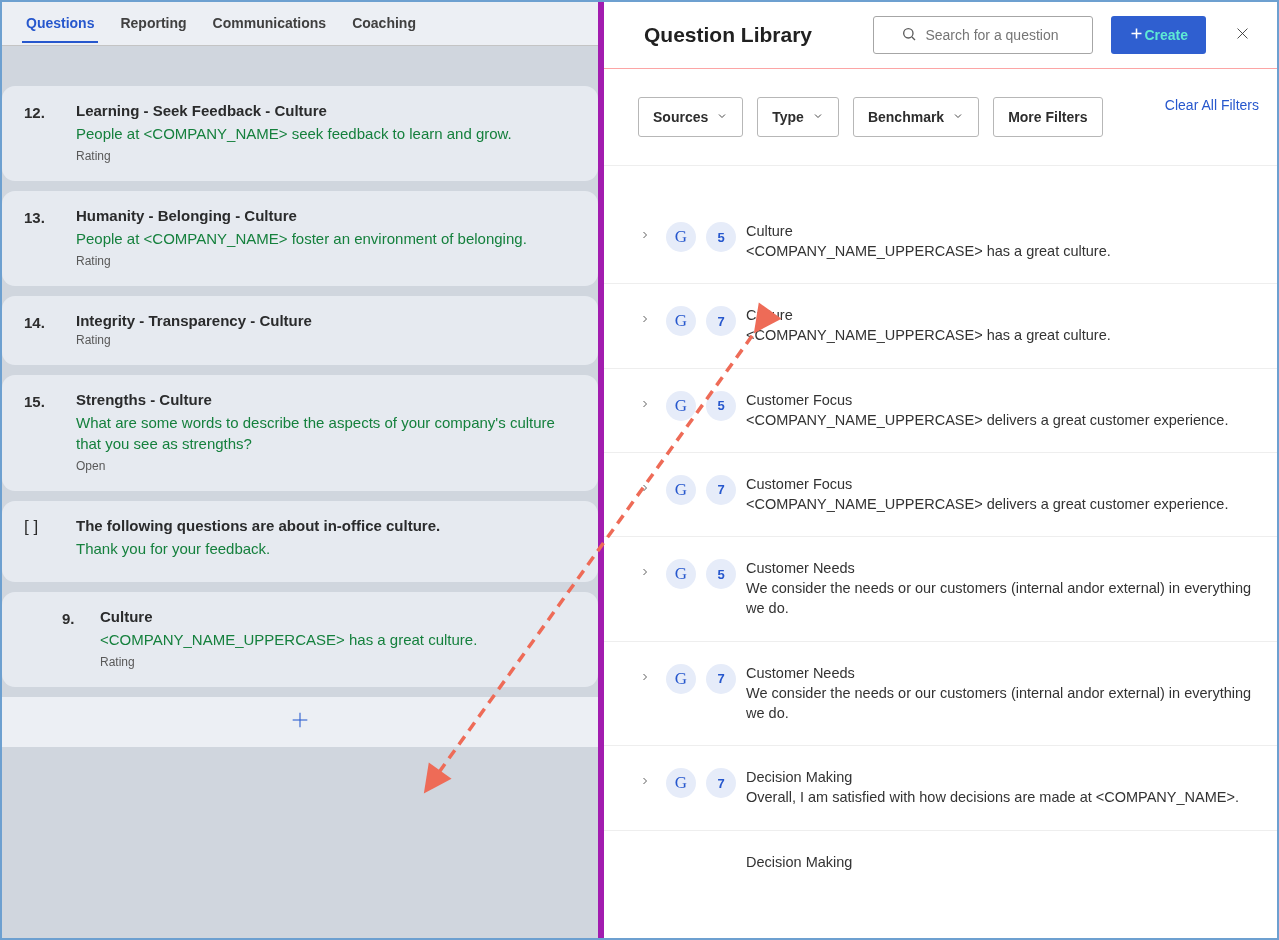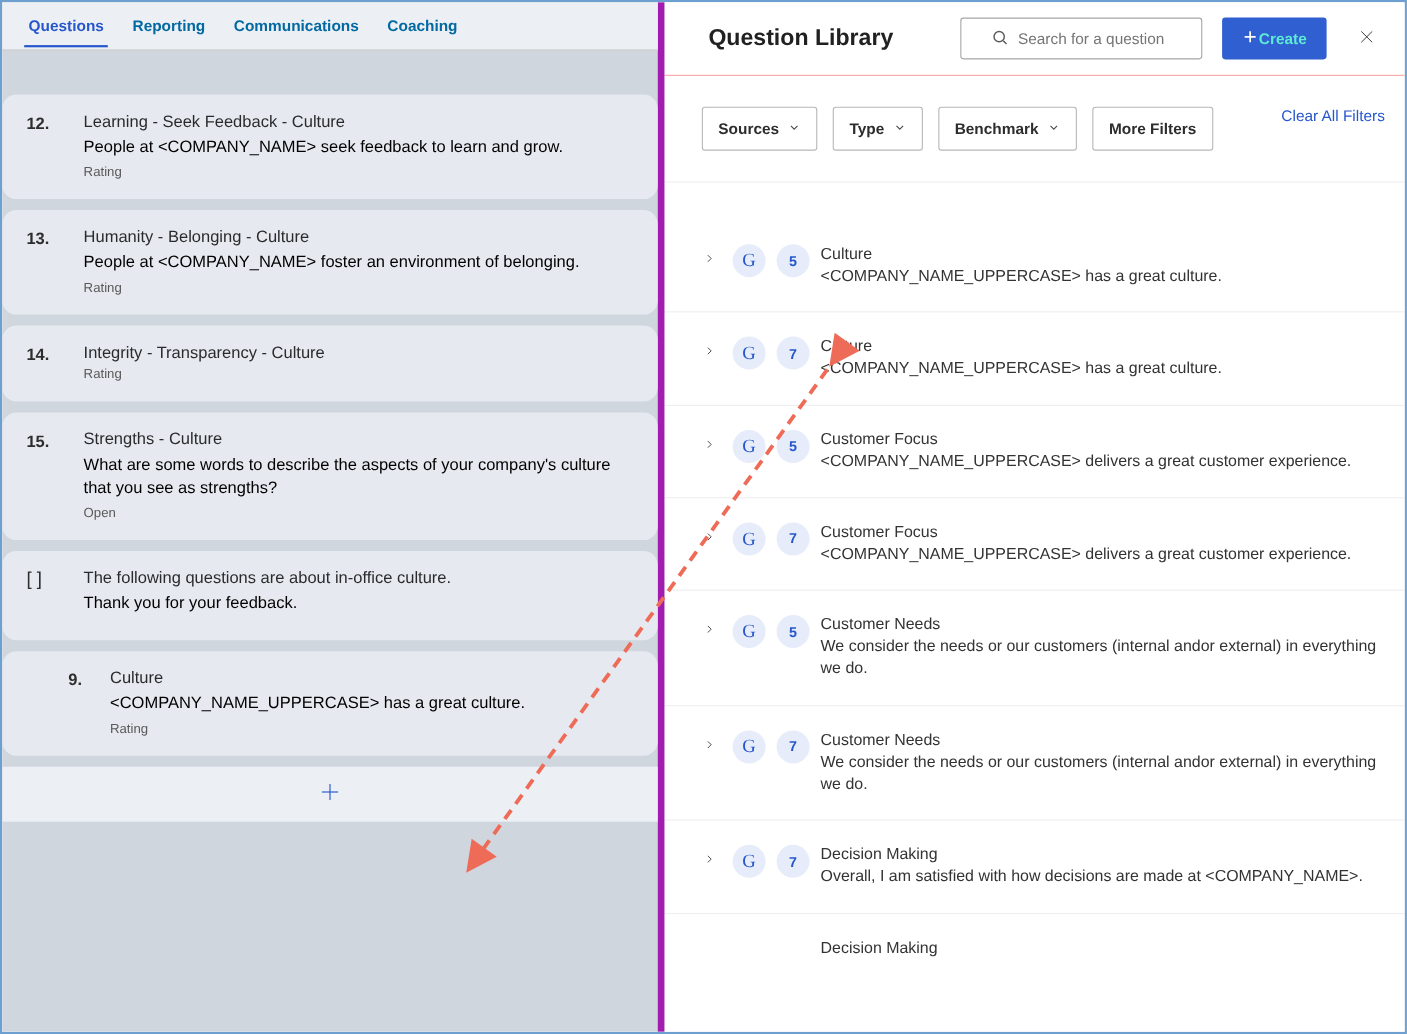--- a/index.html
+++ b/index.html
@@ -30,21 +30,21 @@
     padding: 0 20px;
     background: #eceff4;
     border-bottom: 1px solid #c4c4c4;
     height: 44px;
     align-items: center;
   }
   .tab {
     padding: 10px 4px;
     font-size: 14px;
     font-weight: 600;
-    color: #0369a1;
+    color: #404040;
     cursor: pointer;
     border-bottom: 2px solid transparent;
   }
   .tab.active {
     color: #2657cd;
     border-bottom-color: #2657cd;
   }
   .questions-scroll {
     flex: 1;
     overflow: hidden;
@@ -73,27 +73,27 @@
   .q-bracket {
     width: 40px;
     font-size: 17px;
     color: #2d2d2d;
     flex-shrink: 0;
     font-weight:500;
   }
   .q-body { flex:1; }
   .q-title {
     font-size: 15px;
-    font-weight: 400;
+    font-weight: 700;
     color: #2a2b2c;
     margin-bottom: 4px;
   }
   .q-text {
     font-size: 15px;
-    color: #000000;
+    color: #15803d;
     line-height: 1.45;
     margin-bottom: 4px;
   }
   .q-type {
     font-size: 12px;
     color: #595959;
   }
   .add-row {
     height: 50px;
     display:flex;

